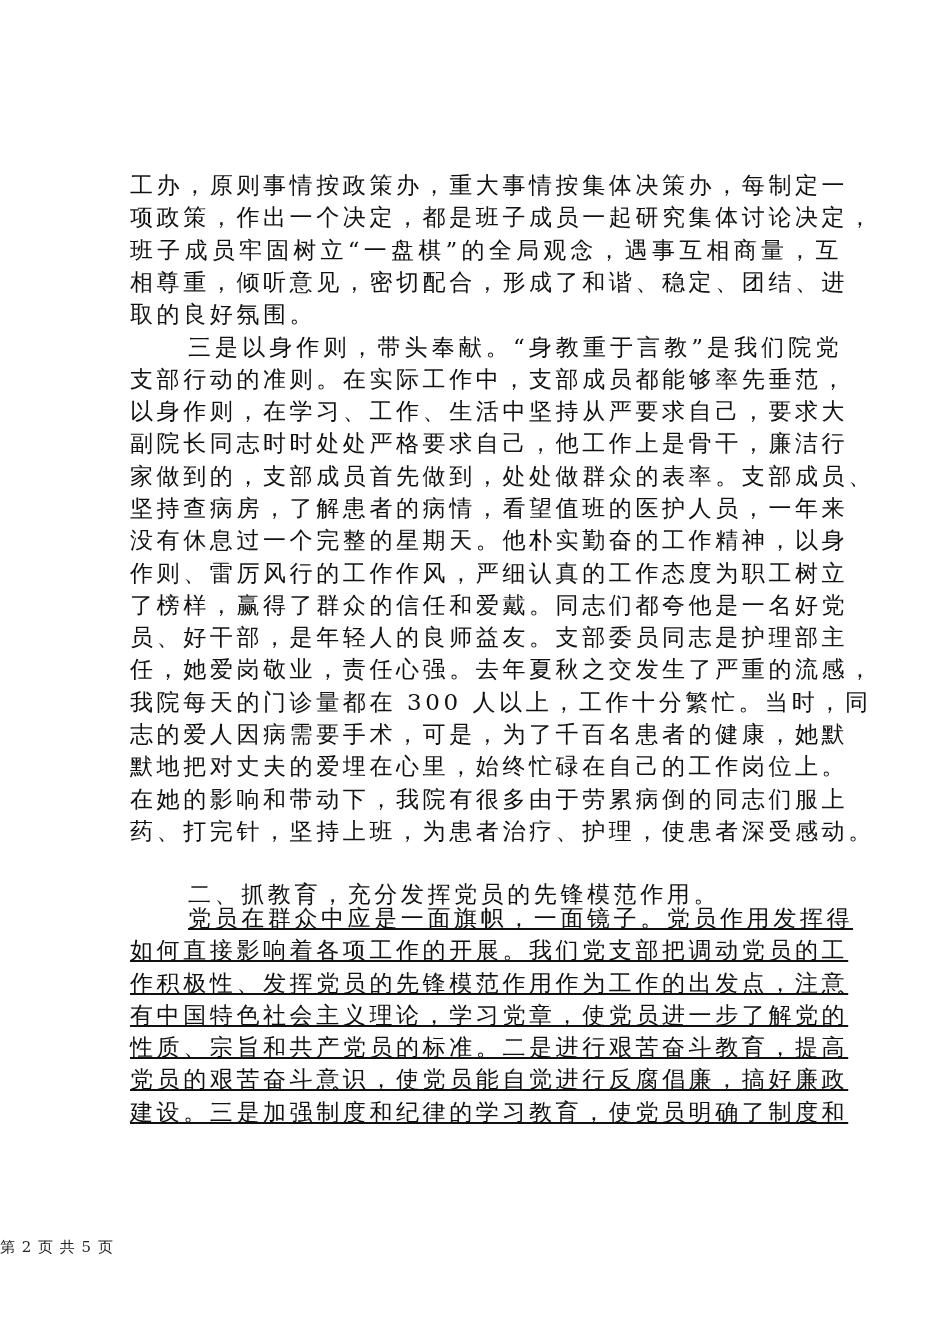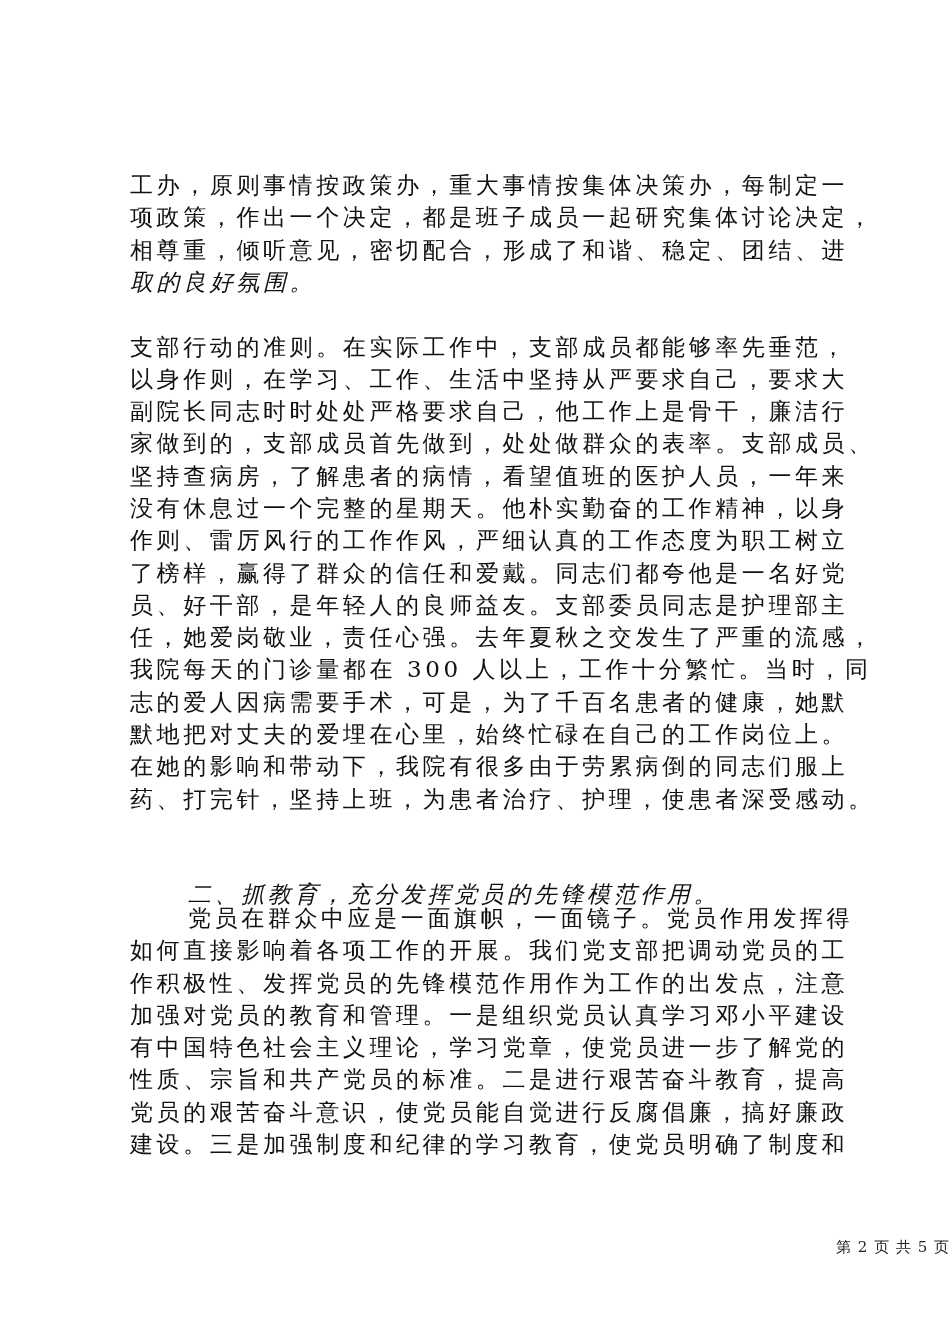--- a/index.html
+++ b/index.html
@@ -2,38 +2,40 @@
 <html><head>
 <meta charset="utf-8">
 <style>
   html, body { margin: 0; padding: 0; background: #ffffff; }
   body { width: 950px; height: 1344px; position: relative; overflow: hidden;
          font-family: "DejaVu Serif", "Liberation Serif", serif; color: #111; }
   .page { position: absolute; left: 0; top: 0; width: 950px; height: 1344px; background: #fff; }
   .block { position: absolute; left: 130px; width: 712px; }
   .line { height: 32.3px; line-height: 32.3px; font-size: 23px; white-space: nowrap;
           letter-spacing: 3.6px; text-align: justify; text-align-last: justify; }
-  .line.last { text-align-last: left; font-style: italic; }
+  .line.last { text-align-last: left; }
   .indent { padding-left: 58px; }
-  .footer { position: absolute; top: 1238px; left: 0; width: 950px; text-align: right;
+  .footer { position: absolute; top: 1238px; left: 0; width: 950px; text-align: left;
             font-size: 15px; letter-spacing: 1px; color: #222; }
 </style>
 </head>
 <body>
 
 <div class="page">
 
   <div class="block" style="top:169px;">
     <div class="line">工办，原则事情按政策办，重大事情按集体决策办，每制定一</div>
     <div class="line">项政策，作出一个决定，都是班子成员一起研究集体讨论决定，</div>
+    <div class="line">班子成员牢固树立“一盘棋”的全局观念，遇事互相商量，互</div>
     <div class="line">相尊重，倾听意见，密切配合，形成了和谐、稳定、团结、进</div>
     <div class="line last">取的良好氛围。</div>
   </div>
 
   <div class="block" style="top:330.5px;">
+    <div class="line indent">三是以身作则，带头奉献。“身教重于言教”是我们院党</div>
     <div class="line">支部行动的准则。在实际工作中，支部成员都能够率先垂范，</div>
     <div class="line">以身作则，在学习、工作、生活中坚持从严要求自己，要求大</div>
     <div class="line">副院长同志时时处处严格要求自己，他工作上是骨干，廉洁行</div>
     <div class="line">家做到的，支部成员首先做到，处处做群众的表率。支部成员、</div>
     <div class="line">坚持查病房，了解患者的病情，看望值班的医护人员，一年来</div>
     <div class="line">没有休息过一个完整的星期天。他朴实勤奋的工作精神，以身</div>
     <div class="line">作则、雷厉风行的工作作风，严细认真的工作态度为职工树立</div>
     <div class="line">了榜样，赢得了群众的信任和爱戴。同志们都夸他是一名好党</div>
     <div class="line">员、好干部，是年轻人的良师益友。支部委员同志是护理部主</div>
     <div class="line">任，她爱岗敬业，责任心强。去年夏秋之交发生了严重的流感，</div>
@@ -41,25 +43,24 @@
     <div class="line">志的爱人因病需要手术，可是，为了千百名患者的健康，她默</div>
     <div class="line">默地把对丈夫的爱埋在心里，始终忙碌在自己的工作岗位上。</div>
     <div class="line">在她的影响和带动下，我院有很多由于劳累病倒的同志们服上</div>
     <div class="line">药、打完针，坚持上班，为患者治疗、护理，使患者深受感动。</div>
   </div>
 
   <div class="block" style="top:871px;margin-top:7px;">
     <div class="line indent last">二、抓教育，充分发挥党员的先锋模范作用。</div>
   </div>
 
-  <div class="block" style="top:902px;">
+  <div class="block" style="top:902px;text-decoration:underline;">
     <div class="line indent">党员在群众中应是一面旗帜，一面镜子。党员作用发挥得</div>
     <div class="line">如何直接影响着各项工作的开展。我们党支部把调动党员的工</div>
     <div class="line">作积极性、发挥党员的先锋模范作用作为工作的出发点，注意</div>
-    <div class="line">加强对党员的教育和管理。一是组织党员认真学习邓小平建设</div>
     <div class="line">有中国特色社会主义理论，学习党章，使党员进一步了解党的</div>
     <div class="line">性质、宗旨和共产党员的标准。二是进行艰苦奋斗教育，提高</div>
     <div class="line">党员的艰苦奋斗意识，使党员能自觉进行反腐倡廉，搞好廉政</div>
     <div class="line">建设。三是加强制度和纪律的学习教育，使党员明确了制度和</div>
   </div>
 
   <div class="footer">
     <span>第 2 页  共 5 页</span>
   </div>
 

